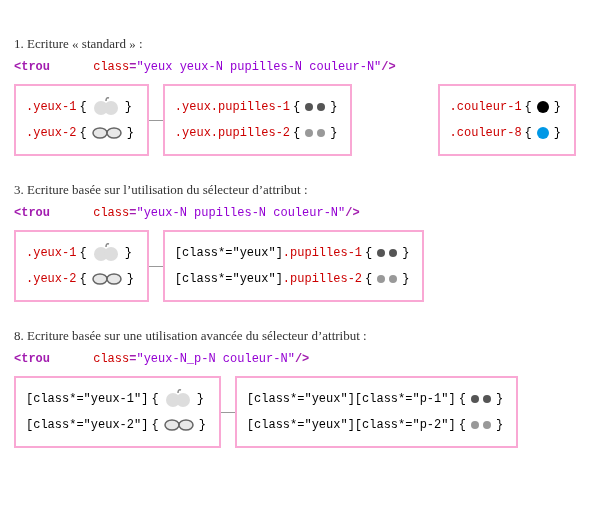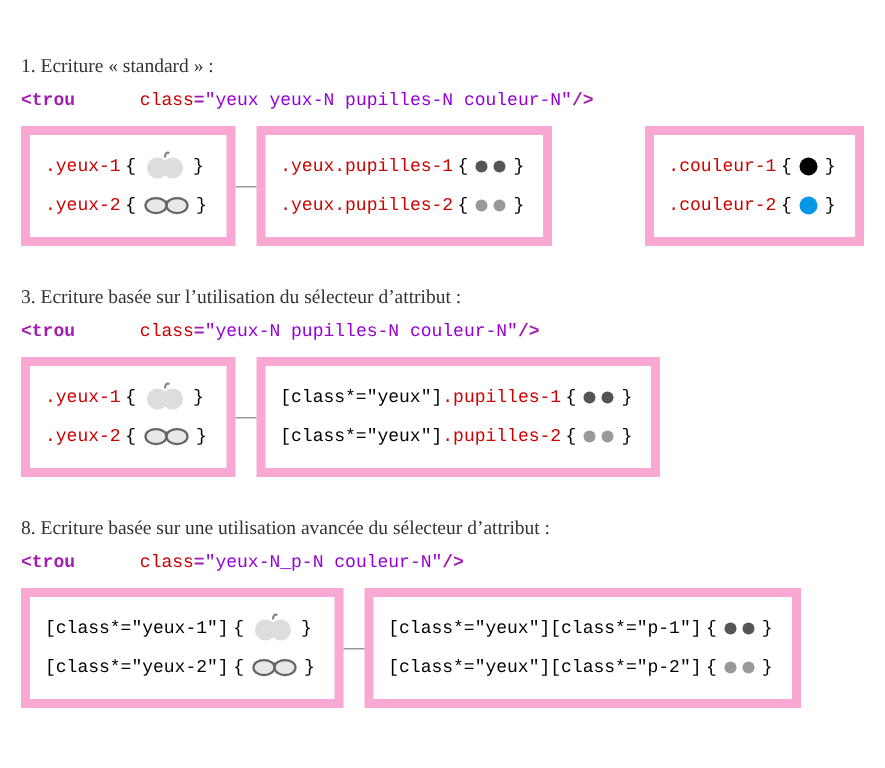--- a/index.html
+++ b/index.html
@@ -19,21 +19,21 @@
   .code-line {
     font-family: "Courier New", monospace;
     font-size: 12px;
     margin: 6px 0 10px 0;
   }
   .tag   { color: #a21caf; font-weight: bold; }
   .attr  { color: #cc0000; margin-left: 36px; }
   .val   { color: #9400d3; }
   .row { display: flex; align-items: stretch; margin-bottom: 14px; }
   .box {
-    border: 6px solid #f9a8d4;
+    border: 2px solid #f9a8d4;
     padding: 8px 10px;
     font-family: "Courier New", monospace;
     font-size: 12px;
     line-height: 1;
     background: #fff;
   }
   .box .line { display: flex; align-items: center; height: 26px; }
   .sel { color: #cc0000; }
   .plain { color: #000; }
   .brace { color: #000; padding: 0 3px; }
@@ -125,21 +125,21 @@
   </div>
   <div class="spacer"></div>
   <div class="box">
     <div class="line">
       <span class="sel">.couleur-1</span>
       <span class="brace">{</span>
       <span class="dot big black"></span>
       <span class="brace">}</span>
     </div>
     <div class="line">
-      <span class="sel">.couleur-2</span>
+      <span class="sel">.couleur-8</span>
       <span class="brace">{</span>
       <span class="dot big blue"></span>
       <span class="brace">}</span>
     </div>
   </div>
 </div>
 
 <h4>3. Ecriture basée sur l’utilisation du sélecteur d’attribut :</h4>
 <div class="code-line">
   <span class="tag">&lt;trou</span>

